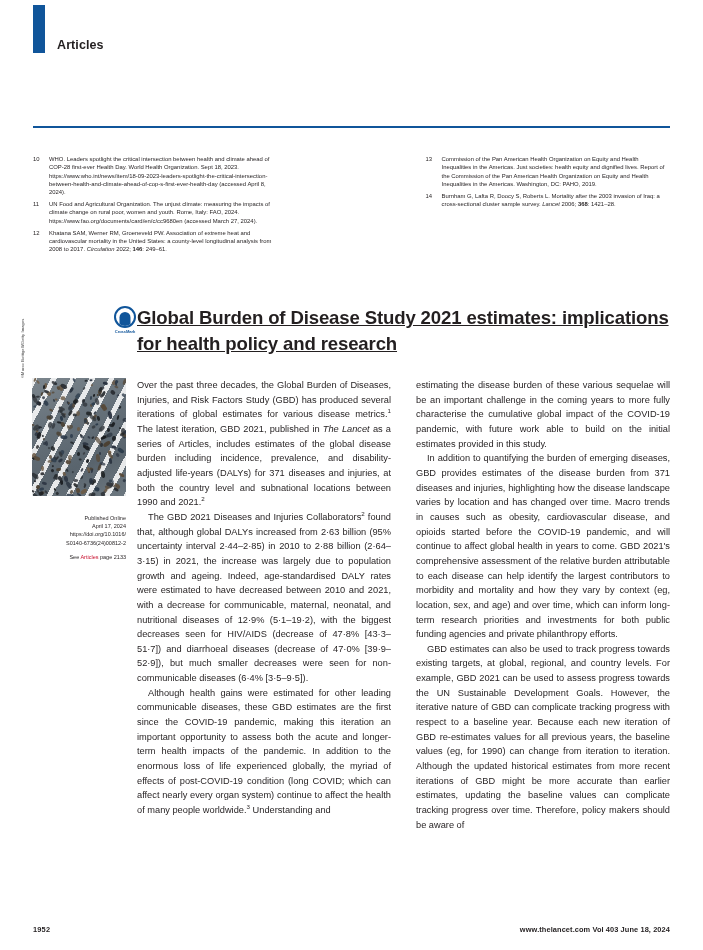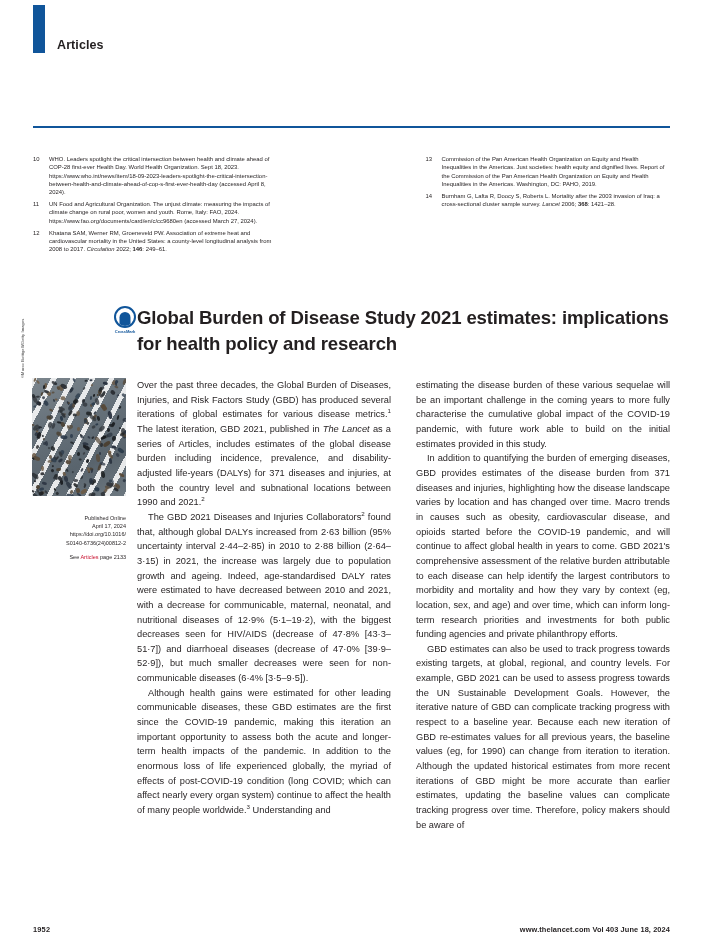--- a/index.html
+++ b/index.html
@@ -85,20 +85,21 @@
   }
   .ref-text i { font-style: italic; }
   .ref-text b { font-weight: bold; }
 
   
   .title-wrap {
     position: absolute;
     left: 137px;
     top: 305px;
     width: 533px;
+    text-decoration: underline;
   }
   .article-title {
     font-size: 18.6px;
     line-height: 26px;
     font-weight: bold;
     color: #231f20;
     letter-spacing: -0.15px;
   }
 
   

